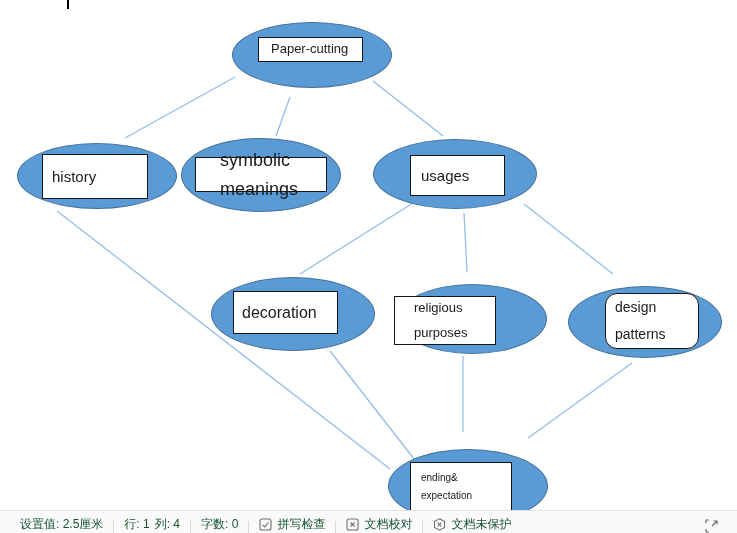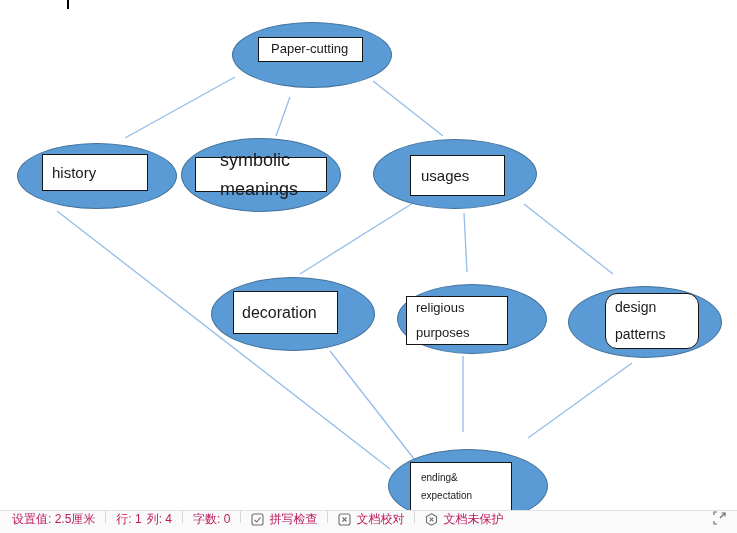--- a/index.html
+++ b/index.html
@@ -16,22 +16,22 @@
     box-sizing:border-box;z-index:2;
   }
   .lbox{
     position:absolute;background:#ffffff;border:1.6px solid #151515;
     box-sizing:border-box;display:flex;align-items:center;
     color:#1a1a1a;white-space:pre-line;z-index:3;line-height:1.6;
   }
   .statusbar{
     position:absolute;left:0;right:0;bottom:0;height:22px;
     background:#fafafa;border-top:1px solid #e0e0e0;
-    display:flex;align-items:flex-start;
-    font-size:12px;color:#be185d;z-index:10;padding:0 8px;
+    display:flex;align-items:flex-end;
+    font-size:12px;color:#14532d;z-index:10;padding:0 16px;
   }
   .sb-item{display:flex;align-items:center;gap:5px;padding:0 10px;white-space:nowrap;}
   .sb-item:first-child{padding-left:4px;}
   .sb-sep{width:1px;height:12px;background:#d9d9d9;flex:0 0 auto;}
   .sb-icon{display:inline-flex;flex:0 0 auto;}
   .sb-expand{margin-left:auto;padding-right:2px;display:inline-flex;cursor:pointer;}
 </style>
 </head>
 <body>
 
@@ -59,33 +59,33 @@
   <div class="node" style="left:181px;top:138px;width:160px;height:74px;"></div>
   <div class="node" style="left:373px;top:139px;width:164px;height:70px;"></div>
   <div class="node" style="left:211px;top:277px;width:164px;height:74px;"></div>
   <div class="node" style="left:397px;top:284px;width:150px;height:70px;"></div>
   <div class="node" style="left:568px;top:286px;width:154px;height:72px;"></div>
   <div class="node" style="left:388px;top:449px;width:160px;height:74px;"></div>
 
   <div class="lbox" style="left:258px;top:37px;width:105px;height:25px;font-size:13px;padding-left:12px;">
     <span>Paper-cutting</span>
   </div>
-  <div class="lbox" style="left:42px;top:154px;width:106px;height:37px;font-size:15px;padding-left:9px;">
+  <div class="lbox" style="left:42px;top:154px;width:106px;height:45px;font-size:15px;padding-left:9px;">
     <span>history</span>
   </div>
   <div class="lbox" style="left:195px;top:157px;width:132px;height:35px;font-size:18px;padding-left:24px;">
     <span>symbolic meanings</span>
   </div>
   <div class="lbox" style="left:233px;top:291px;width:105px;height:43px;font-size:16px;padding-left:8px;">
     <span>decoration</span>
   </div>
   <div class="lbox" style="left:410px;top:155px;width:95px;height:41px;font-size:15px;padding-left:10px;">
     <span>usages</span>
   </div>
-  <div class="lbox" style="left:406px;top:296px;width:102px;height:49px;font-size:13px;padding-left:9px;line-height:1.85;">
+  <div class="lbox" style="left:394px;top:296px;width:102px;height:49px;font-size:13px;padding-left:19px;line-height:1.85;">
     <span>religious
 purposes</span>
   </div>
   <div class="lbox" style="left:605px;top:293px;width:94px;height:56px;font-size:14px;padding-left:9px;line-height:1.9;border-radius:12px;">
     <span>design
 patterns</span>
   </div>
   <div class="lbox" style="left:410px;top:462px;width:102px;height:50px;font-size:10px;padding-left:10px;line-height:1.85;">
     <span>ending&amp;
 expectation</span>

